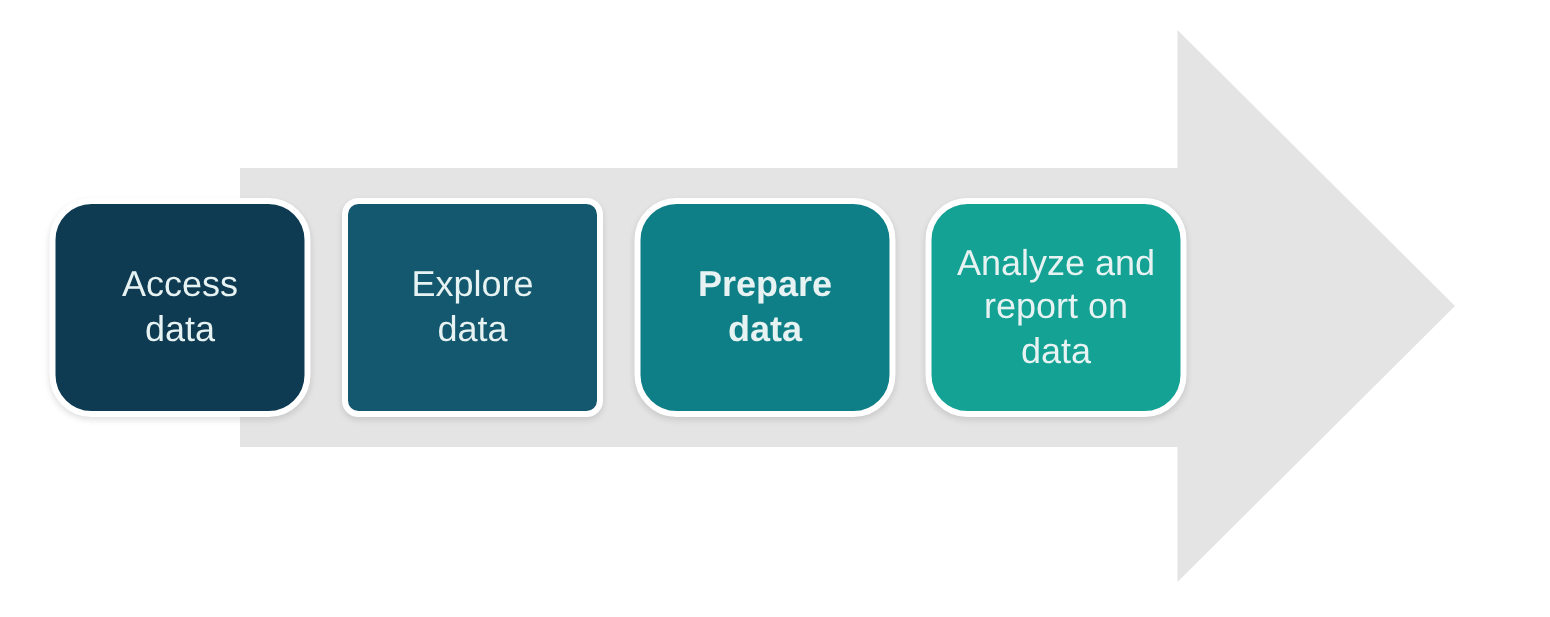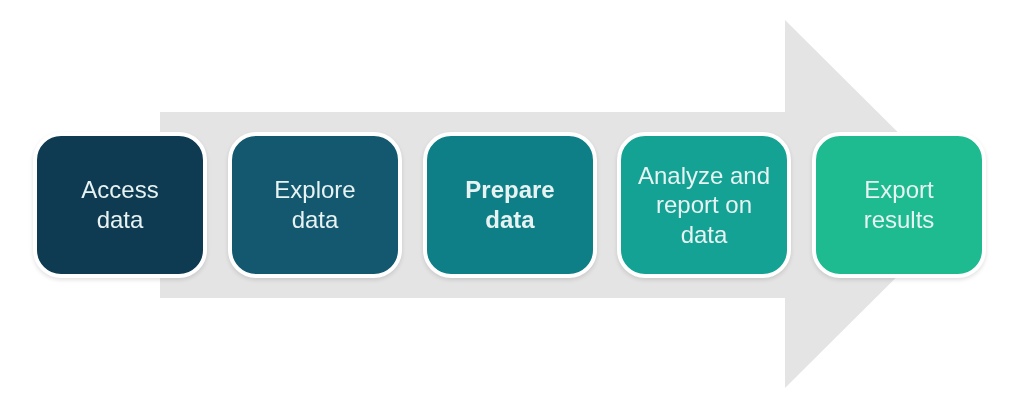--- a/index.html
+++ b/index.html
@@ -54,34 +54,30 @@
 
   <svg class="arrow-svg" viewBox="0 0 1033 411" aria-hidden="true">
     <polygon points="160,112 785,112 785,20 970,204 785,388 785,298 160,298" fill="#e4e4e4"></polygon>
   </svg>
 
   <div class="step step-1" style="background: rgb(14, 58, 82);">
     <span>Access
 data</span>
   </div>
 
-  <div class="step step-2" style="background: rgb(20, 88, 111);">
+  <div class="step step-2" style="background: rgb(20, 88, 111); border-radius: 11px;">
     <span>Explore
 data</span>
   </div>
 
   <div class="step step-3" style="background: rgb(15, 127, 135); font-weight: bold;">
     <span>Prepare
 data</span>
   </div>
 
   <div class="step step-4" style="background: rgb(20, 162, 148);">
     <span>Analyze and
 report on
 data</span>
   </div>
 
-  <div class="step step-5" style="background: rgb(30, 186, 144);">
-    <span>Export
-results</span>
-  </div>
 
 </div>
 
 </body></html>

